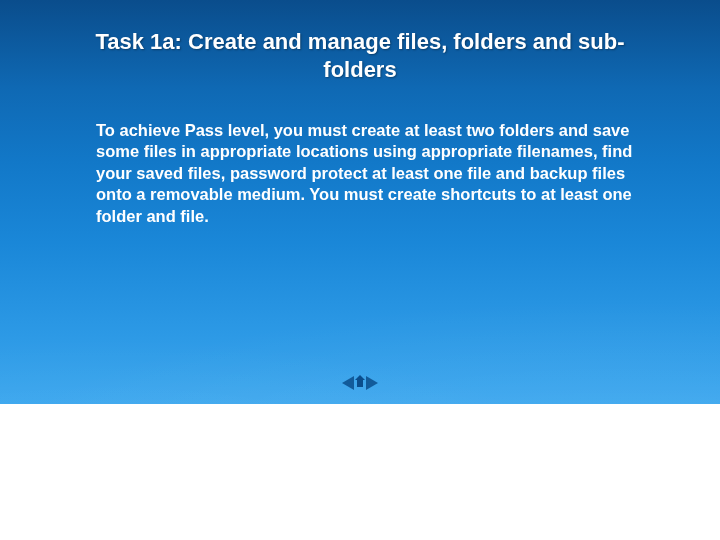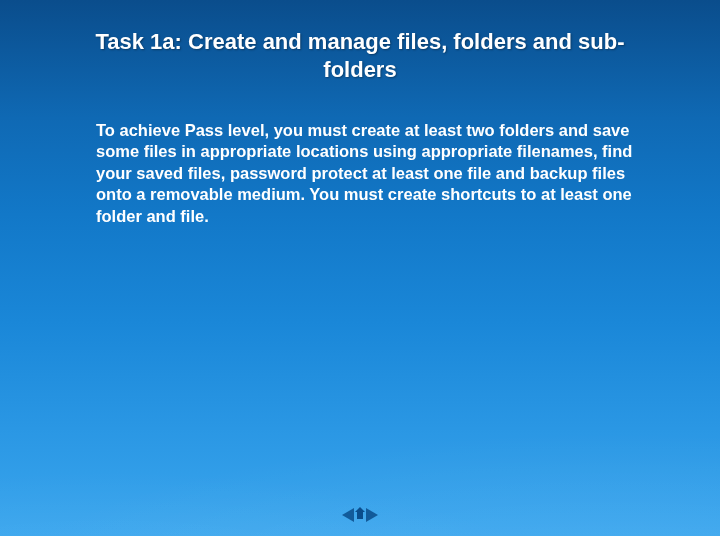--- a/index.html
+++ b/index.html
@@ -6,21 +6,21 @@
     margin: 0;
     padding: 0;
     width: 720px;
     height: 540px;
     overflow: hidden;
     font-family: Arial, Helvetica, sans-serif;
   }
   .slide {
     position: relative;
     width: 720px;
-    height: 536px;
+    height: 404px;
     background: linear-gradient(180deg,
       #0a4d8c 0%,
       #0f69b4 22%,
       #1278c8 40%,
       #1a87d8 60%,
       #2a97e4 80%,
       #3aa6ee 100%);
     background-color: #1278c8;
     box-sizing: border-box;
   }

